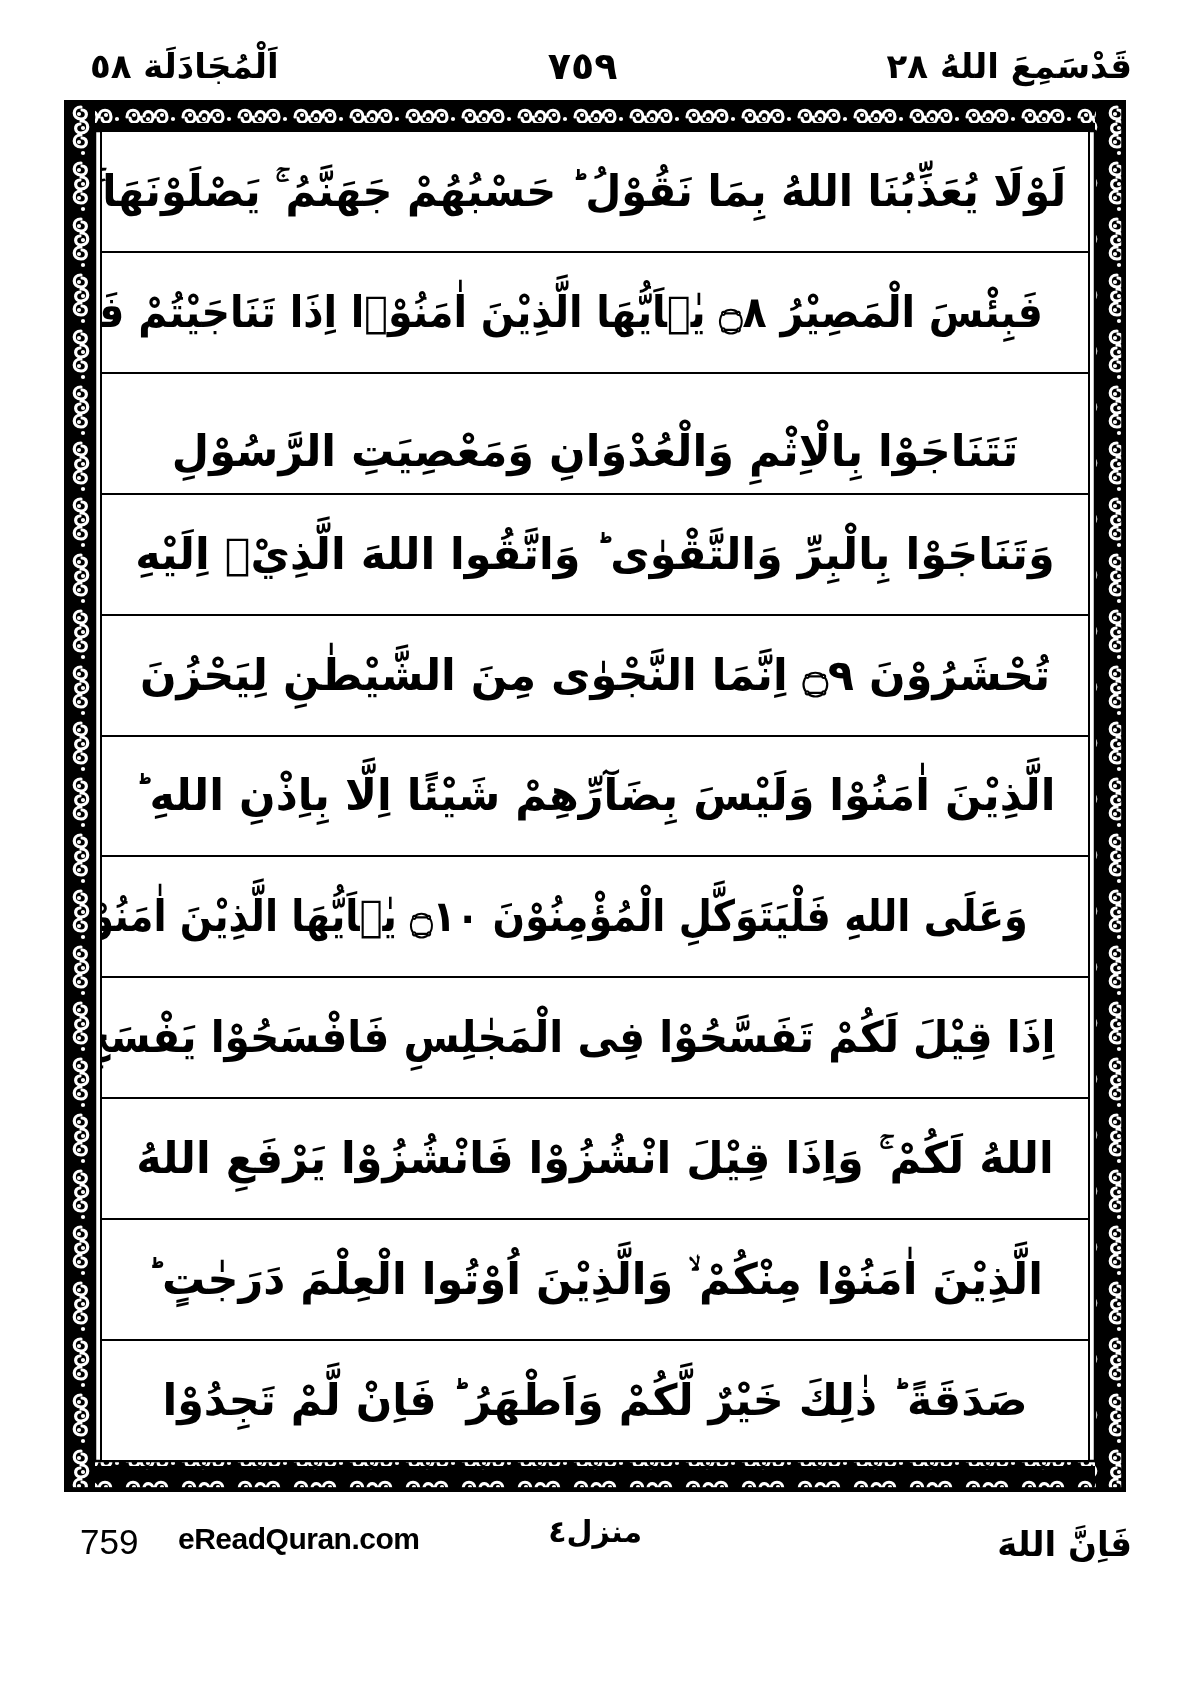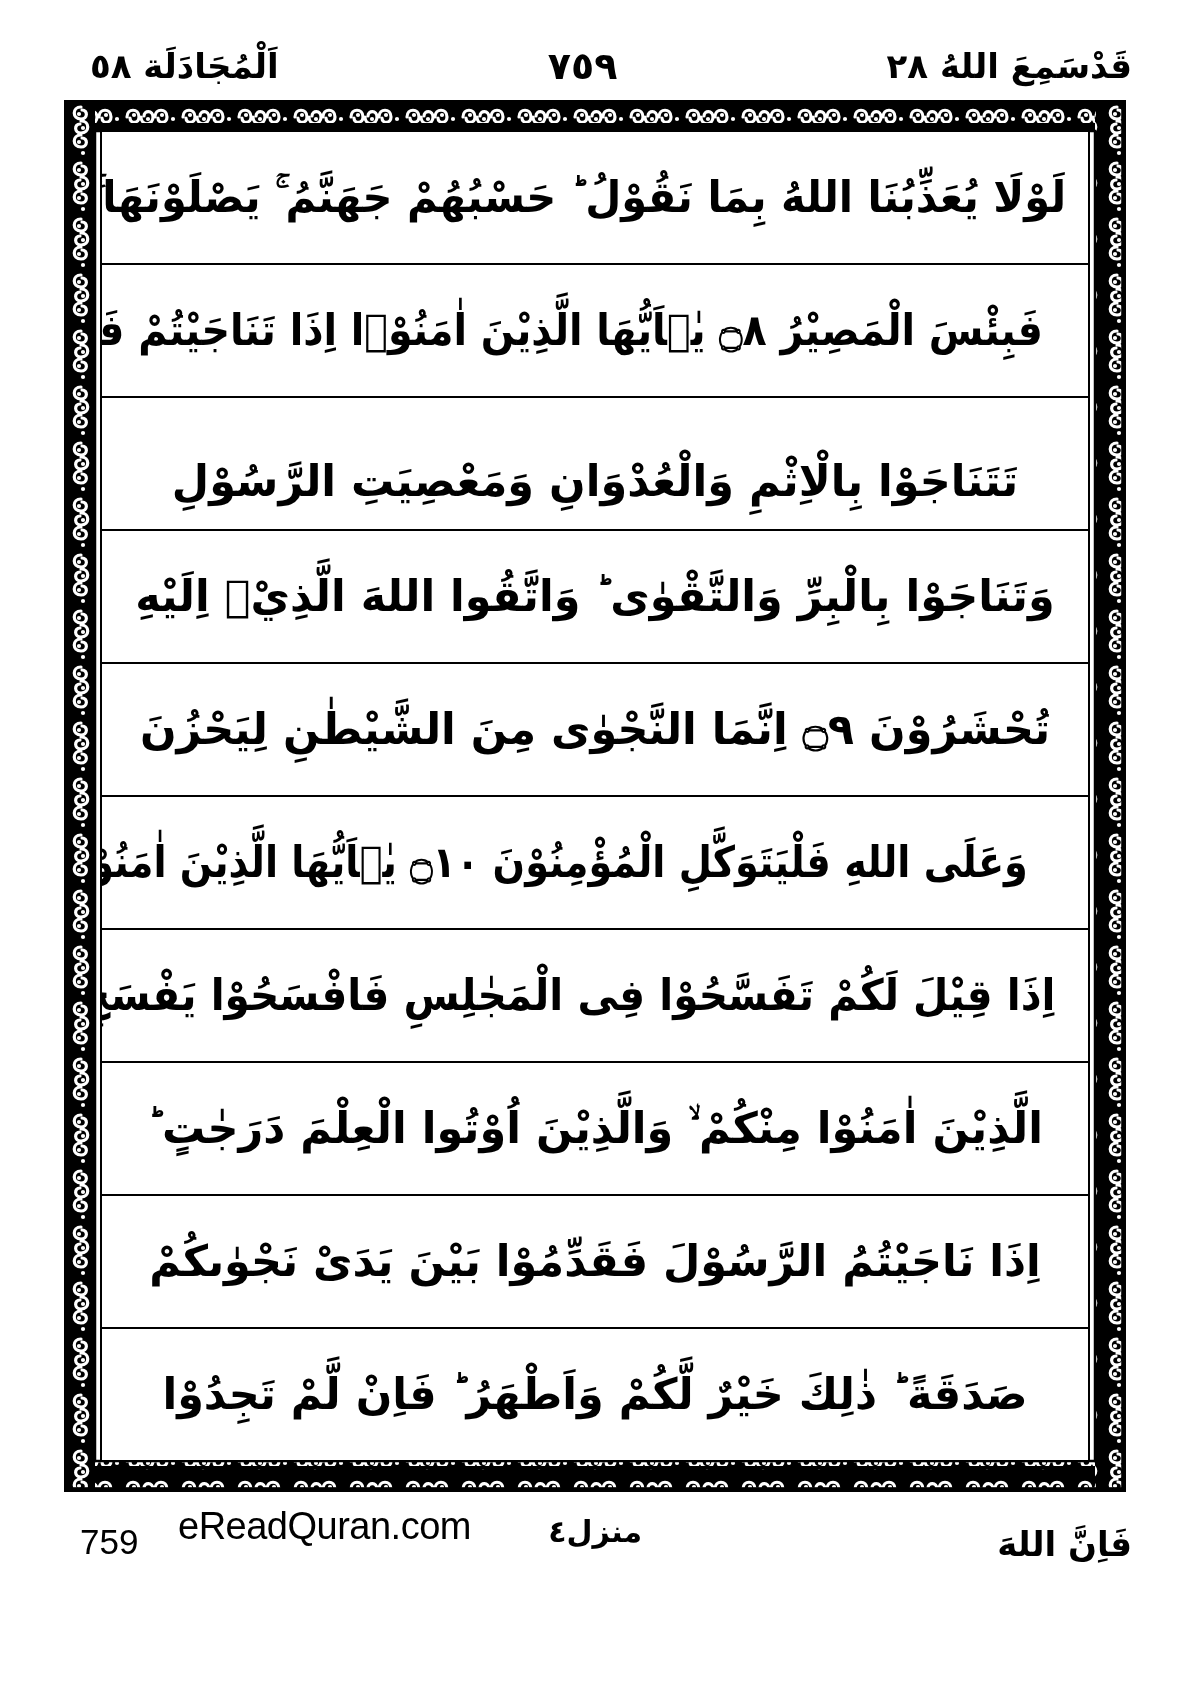--- a/index.html
+++ b/index.html
@@ -135,24 +135,24 @@
     right: 490px;
     top: 14px;
     font-family: "DejaVu Sans", sans-serif;
     font-size: 30px;
     font-weight: 600;
     white-space: nowrap;
   }
   .footer-brand {
     position: absolute;
     left: 120px;
-    top: 5px;
+    top: 22px;
     font-family: "Liberation Sans", sans-serif;
-    font-size: 38px;
-    font-weight: 400;
+    font-size: 30px;
+    font-weight: 700;
     letter-spacing: -0.5px;
     direction: ltr;
     white-space: nowrap;
   }
   .footer-pageno {
     position: absolute;
     left: 22px;
     top: 22px;
     font-family: "Liberation Sans", sans-serif;
     font-size: 35px;
@@ -224,30 +224,33 @@
       <div class="ayah-line">
         <div class="ayah-text" style="transform: scaleX(1); transform-origin: center center; margin-top: 36px;">تَتَنَاجَوْا بِالْاِثْمِ وَالْعُدْوَانِ وَمَعْصِيَتِ الرَّسُوْلِ</div>
       </div>
       <div class="ayah-line">
         <div class="ayah-text" style="transform: scaleX(1); transform-origin: center center;">وَتَنَاجَوْا بِالْبِرِّ وَالتَّقْوٰى ؕ وَاتَّقُوا اللهَ الَّذِيْۤ اِلَيْهِ</div>
       </div>
       <div class="ayah-line">
         <div class="ayah-text" style="transform: scaleX(1); transform-origin: center center;">تُحْشَرُوْنَ ۝٩ اِنَّمَا النَّجْوٰى مِنَ الشَّيْطٰنِ لِيَحْزُنَ</div>
       </div>
       <div class="ayah-line">
+        <div class="ayah-text" style="transform: scaleX(1); transform-origin: center center;">الَّذِيْنَ اٰمَنُوْا وَلَيْسَ بِضَآرِّهِمْ شَيْئًا اِلَّا بِاِذْنِ اللهِ ؕ</div>
+      </div>
+      <div class="ayah-line">
         <div class="ayah-text" style="transform: scaleX(0.888686); transform-origin: center center;">وَعَلَى اللهِ فَلْيَتَوَكَّلِ الْمُؤْمِنُوْنَ ۝١٠ يٰۤاَيُّهَا الَّذِيْنَ اٰمَنُوْۤا</div>
       </div>
       <div class="ayah-line">
         <div class="ayah-text" style="transform: scaleX(0.945631); transform-origin: center center;">اِذَا قِيْلَ لَكُمْ تَفَسَّحُوْا فِى الْمَجٰلِسِ فَافْسَحُوْا يَفْسَحِ</div>
       </div>
       <div class="ayah-line">
+        <div class="ayah-text" style="transform: scaleX(1); transform-origin: center center;">اللهُ لَكُمْ ۚ وَاِذَا قِيْلَ انْشُزُوْا فَانْشُزُوْا يَرْفَعِ اللهُ</div>
+      </div>
+      <div class="ayah-line">
         <div class="ayah-text" style="transform: scaleX(1); transform-origin: center center;">الَّذِيْنَ اٰمَنُوْا مِنْكُمْ ۙ وَالَّذِيْنَ اُوْتُوا الْعِلْمَ دَرَجٰتٍ ؕ</div>
-      </div>
-      <div class="ayah-line">
-        <div class="ayah-text" style="transform: scaleX(1); transform-origin: center center;">اِذَا نَاجَيْتُمُ الرَّسُوْلَ فَقَدِّمُوْا بَيْنَ يَدَىْ نَجْوٰىكُمْ</div>
       </div>
       <div class="ayah-line">
         <div class="ayah-text" style="transform: scaleX(1); transform-origin: center center;">صَدَقَةً ؕ ذٰلِكَ خَيْرٌ لَّكُمْ وَاَطْهَرُ ؕ فَاِنْ لَّمْ تَجِدُوْا</div>
       </div>
     </div>
   </div>
 
   <div class="page-footer">
     <div class="footer-catch">فَاِنَّ اللهَ</div>
     <div class="footer-manzil">منزل٤</div>

